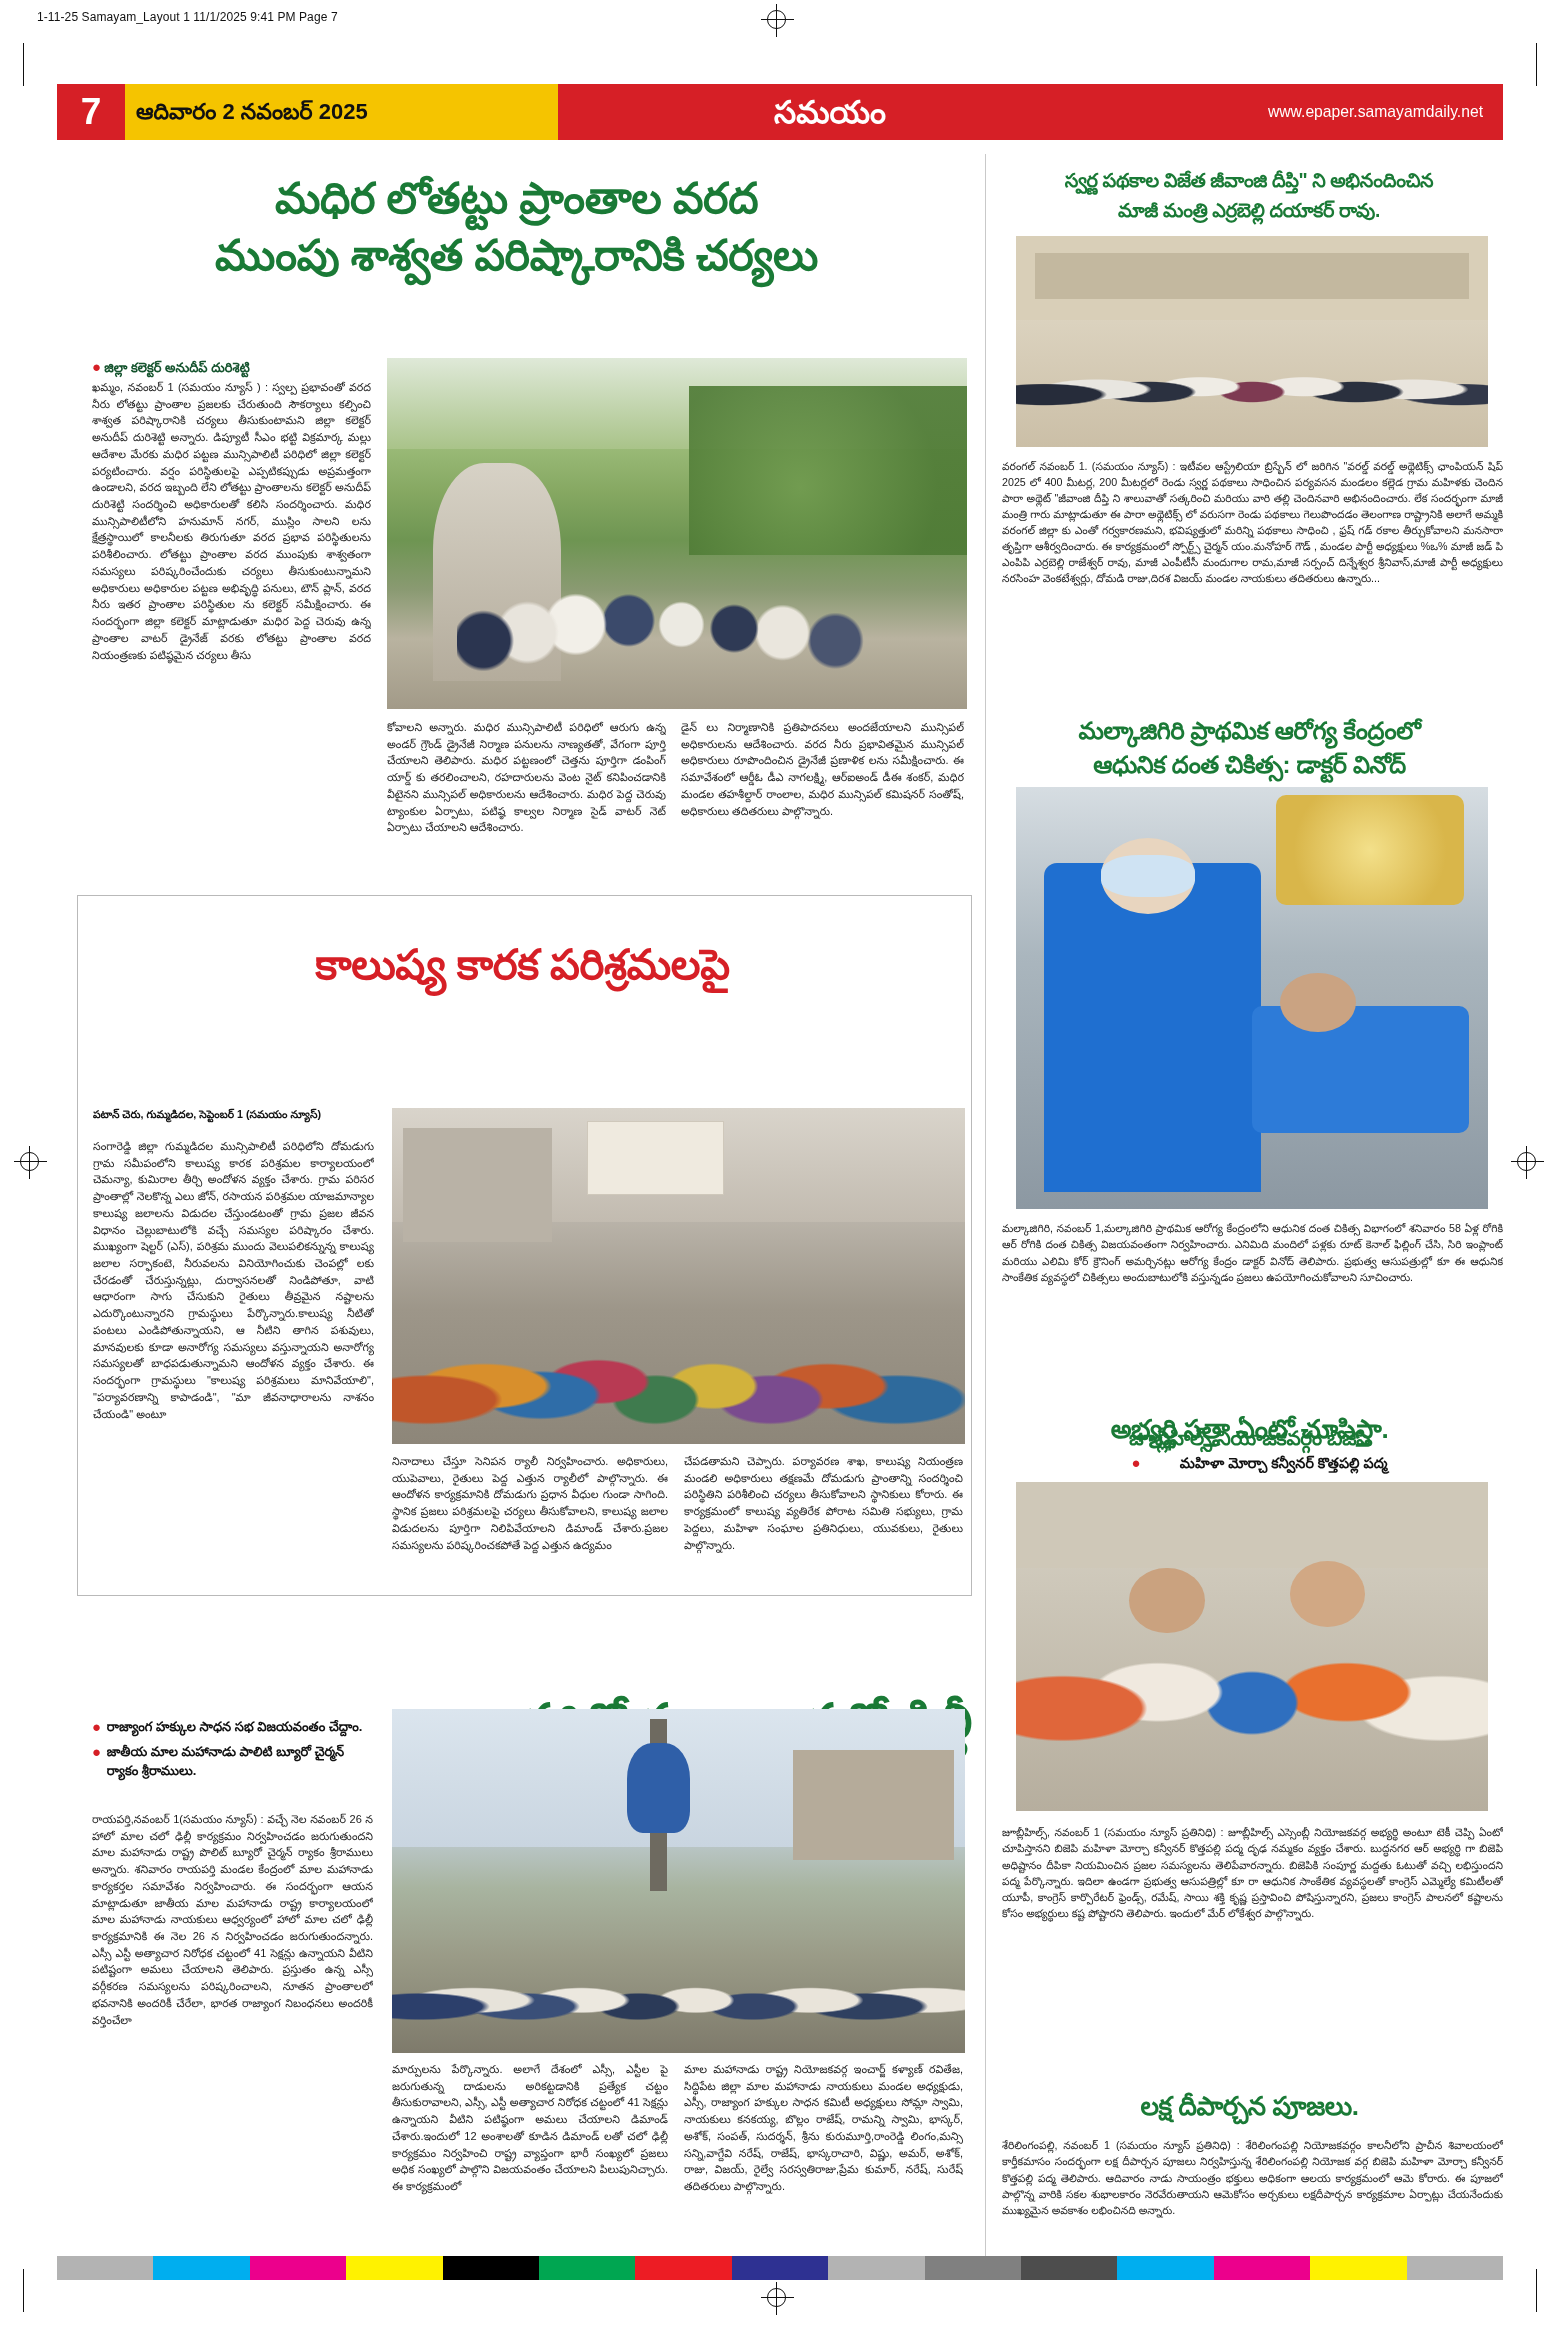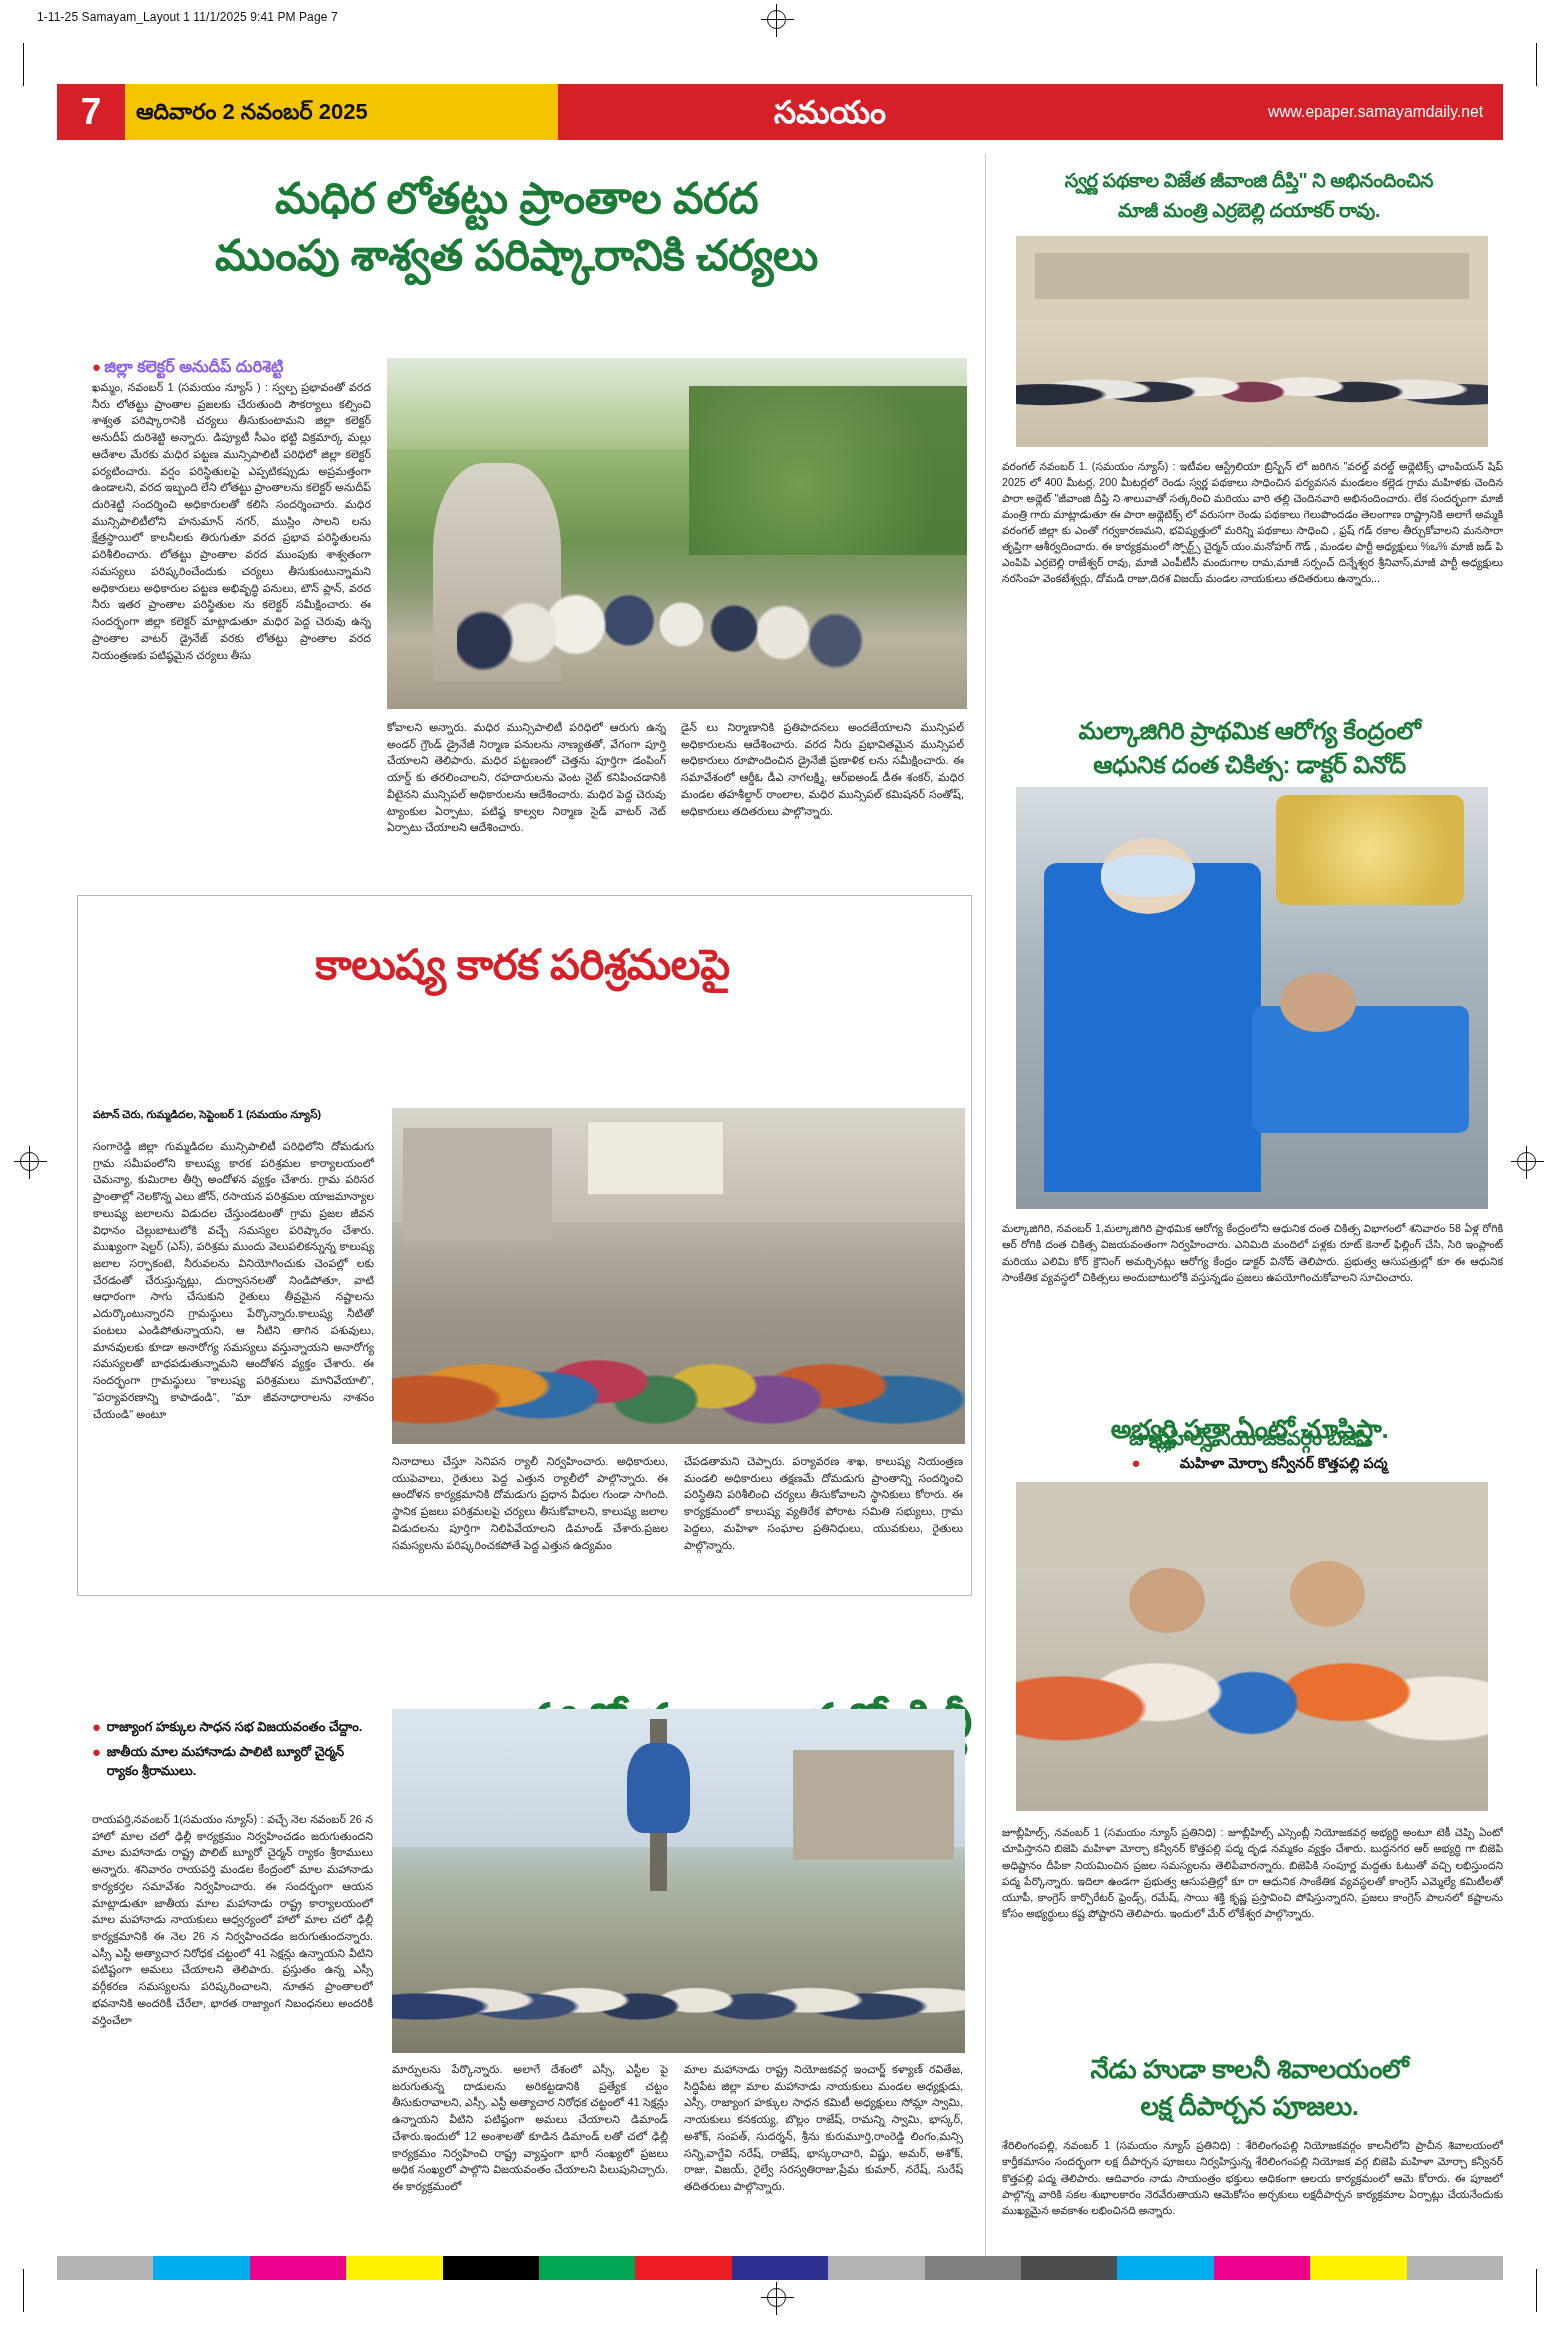--- a/index.html
+++ b/index.html
@@ -126,21 +126,21 @@
     <div class="mh-url">www.epaper.samayamdaily.net</div>
   </div>
 
   <div class="vrule" style="left:985px;top:154px;height:2119px;"></div>
 
   <div class="headline green" style="position:absolute;left:69px;top:172px;width:895px;font-size:43px;">మధిర లోతట్టు ప్రాంతాల వరద</div>
   <div class="headline green" style="position:absolute;left:69px;top:229px;width:895px;font-size:43px;">ముంపు శాశ్వత పరిష్కారానికి చర్యలు</div>
 
   <div style="position:absolute;left:92px;top:358px;width:215px;">
     <span class="byline-dot">●</span>
-    <span style="font-size:16px;font-weight:bold;color:#8b5cf6;">జిల్లా కలెక్టర్ అనుదీప్ దురిశెట్టి</span>
+    <span style="font-size:13px;font-weight:bold;color:#14532d;">జిల్లా కలెక్టర్ అనుదీప్ దురిశెట్టి</span>
   </div>
 
   <div class="photo" style="left:387px;top:358px;width:580px;height:351px;">
     <div class="ph" style="background:linear-gradient(#cfe0c0 0%, #9fbf7d 22%, #86a862 38%, #6e9552 52%, #8a9a72 66%, #b9b3a0 80%, #a29a88 100%);"></div>
     <div style="position:absolute;left:0;top:0;width:100%;height:26%;background:linear-gradient(#dfe9d8,#a9c389);"></div>
     <div style="position:absolute;left:52%;top:8%;width:48%;height:48%;background:radial-gradient(circle at 40% 60%, #6f9a4e, #4e7a35 70%);opacity:.9;"></div>
     <div style="position:absolute;left:8%;top:30%;width:22%;height:62%;background:linear-gradient(#d7d2c6,#b4ac9c);border-radius:40% 40% 0 0;"></div>
 
     <div style="position:absolute;left:12%;top:40%;width:76%;height:58%;
          background:
@@ -278,21 +278,20 @@
           radial-gradient(ellipse at 30% 56%, #f0e9df 0 13%, transparent 14%),
           radial-gradient(ellipse at 50% 60%, #2f6fbf 0 13%, transparent 14%),
           radial-gradient(ellipse at 70% 56%, #e9702e 0 13%, transparent 14%),
           radial-gradient(ellipse at 90% 62%, #efe9de 0 13%, transparent 14%);"></div>
     <div style="position:absolute;left:24%;top:26%;width:16%;height:20%;background:#caa27f;border-radius:50%;"></div>
     <div style="position:absolute;left:58%;top:24%;width:16%;height:20%;background:#d1a884;border-radius:50%;"></div>
   </div>
 
   <div class="body-col" style="position:absolute;left:1002px;top:1824px;width:501px;height:215px;overflow:hidden;font-size:10.7px;">జూబ్లీహిల్స్, నవంబర్ 1 (సమయం న్యూస్ ప్రతినిధి) : జూబ్లీహిల్స్ ఎస్సెంబ్లీ నియోజకవర్గ అభ్యర్థి అంటూ టెకీ చెప్పి ఏంటో చూపిస్తానని బిజెపి మహిళా మోర్చా కన్వీనర్ కొత్తపల్లి పద్మ దృఢ నమ్మకం వ్యక్తం చేశారు. బుద్ధనగర ఆర్ అభ్యర్థి గా బిజెపి అధిష్టానం దీపికా నియమించిన ప్రజల సమస్యలను తెలిపేవారన్నారు. బిజెపికి సంపూర్ణ మద్దతు ఓటుతో వచ్చి లభిస్తుందని పద్మ పేర్కొన్నారు. ఇదిలా ఉండగా ప్రభుత్వ ఆసుపత్రిల్లో కూ రా ఆధునిక సాంకేతిక వ్యవస్థలతో కాంగ్రెస్ ఎమ్మెల్యే కమిటీలతో యూపీ, కాంగ్రెస్ కార్పొరేటర్ ఫ్రెండ్స్, రమేష్, సాయి శక్తి కృష్ణ ప్రస్తావించి పోషిస్తున్నారని, ప్రజలు కాంగ్రెస్ పాలనలో కష్టాలను కోసం అభ్యర్థులు కష్ట పోష్టారని తెలిపారు. ఇందులో మేర్ లోకేశ్వర పాల్గొన్నారు.</div>
 
-  <div class="headline green" style="position:absolute;left:999px;top:2054px;width:501px;font-size:26px;">నేడు హుడా కాలనీ శివాలయంలో</div>
   <div class="headline green" style="position:absolute;left:999px;top:2091px;width:501px;font-size:26px;">లక్ష దీపార్చన పూజలు.</div>
 
   <div class="body-col" style="position:absolute;left:1002px;top:2137px;width:501px;height:129px;overflow:hidden;font-size:10.7px;">శేరిలింగంపల్లి, నవంబర్ 1 (సమయం న్యూస్ ప్రతినిధి) : శేరిలింగంపల్లి నియోజకవర్గం కాలనీలోని ప్రాచీన శివాలయంలో కార్తీకమాసం సందర్భంగా లక్ష దీపార్చన పూజలు నిర్వహిస్తున్న శేరిలింగంపల్లి నియోజక వర్గ బిజెపి మహిళా మోర్చా కన్వీనర్ కొత్తపల్లి పద్మ తెలిపారు. ఆదివారం నాడు సాయంత్రం భక్తులు అధికంగా ఆలయ కార్యక్రమంలో ఆమె కోరారు. ఈ పూజలో పాల్గొన్న వారికి సకల శుభాలకారం నెరవేరుతాయని ఆమెకోసం అర్చకులు లక్షదీపార్చన కార్యక్రమాల ఏర్పాట్లు చేయనేందుకు ముఖ్యమైన అవకాశం లభించినది అన్నారు.</div>
 
   <div class="colorbar">
     <div style="flex:1;background:#b3b3b3;"></div>
     <div style="flex:1;background:#00aeef;"></div>
     <div style="flex:1;background:#ec008c;"></div>
     <div style="flex:1;background:#fff200;"></div>
     <div style="flex:1;background:#000000;"></div>

